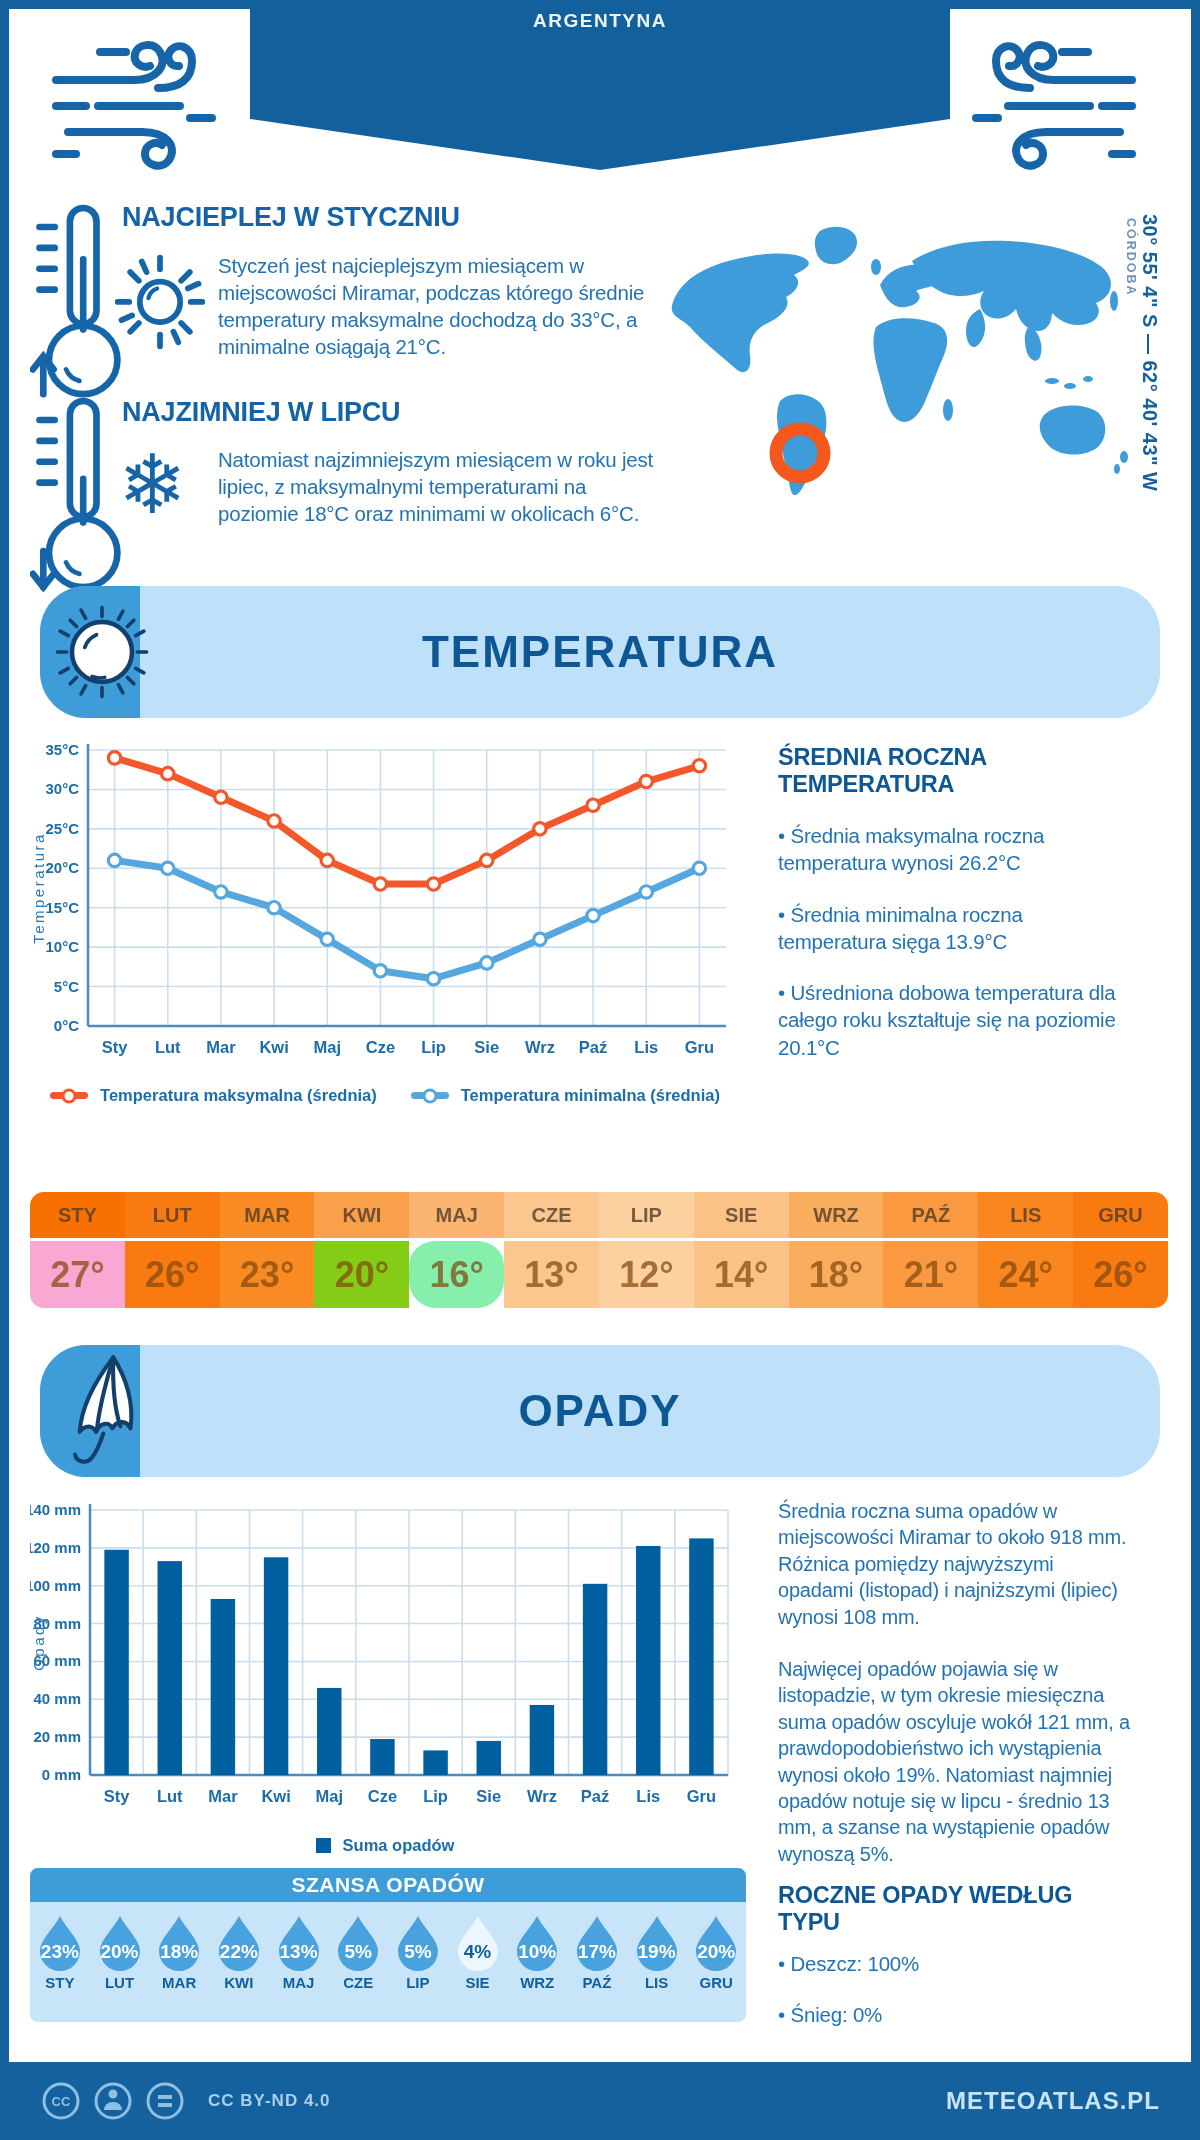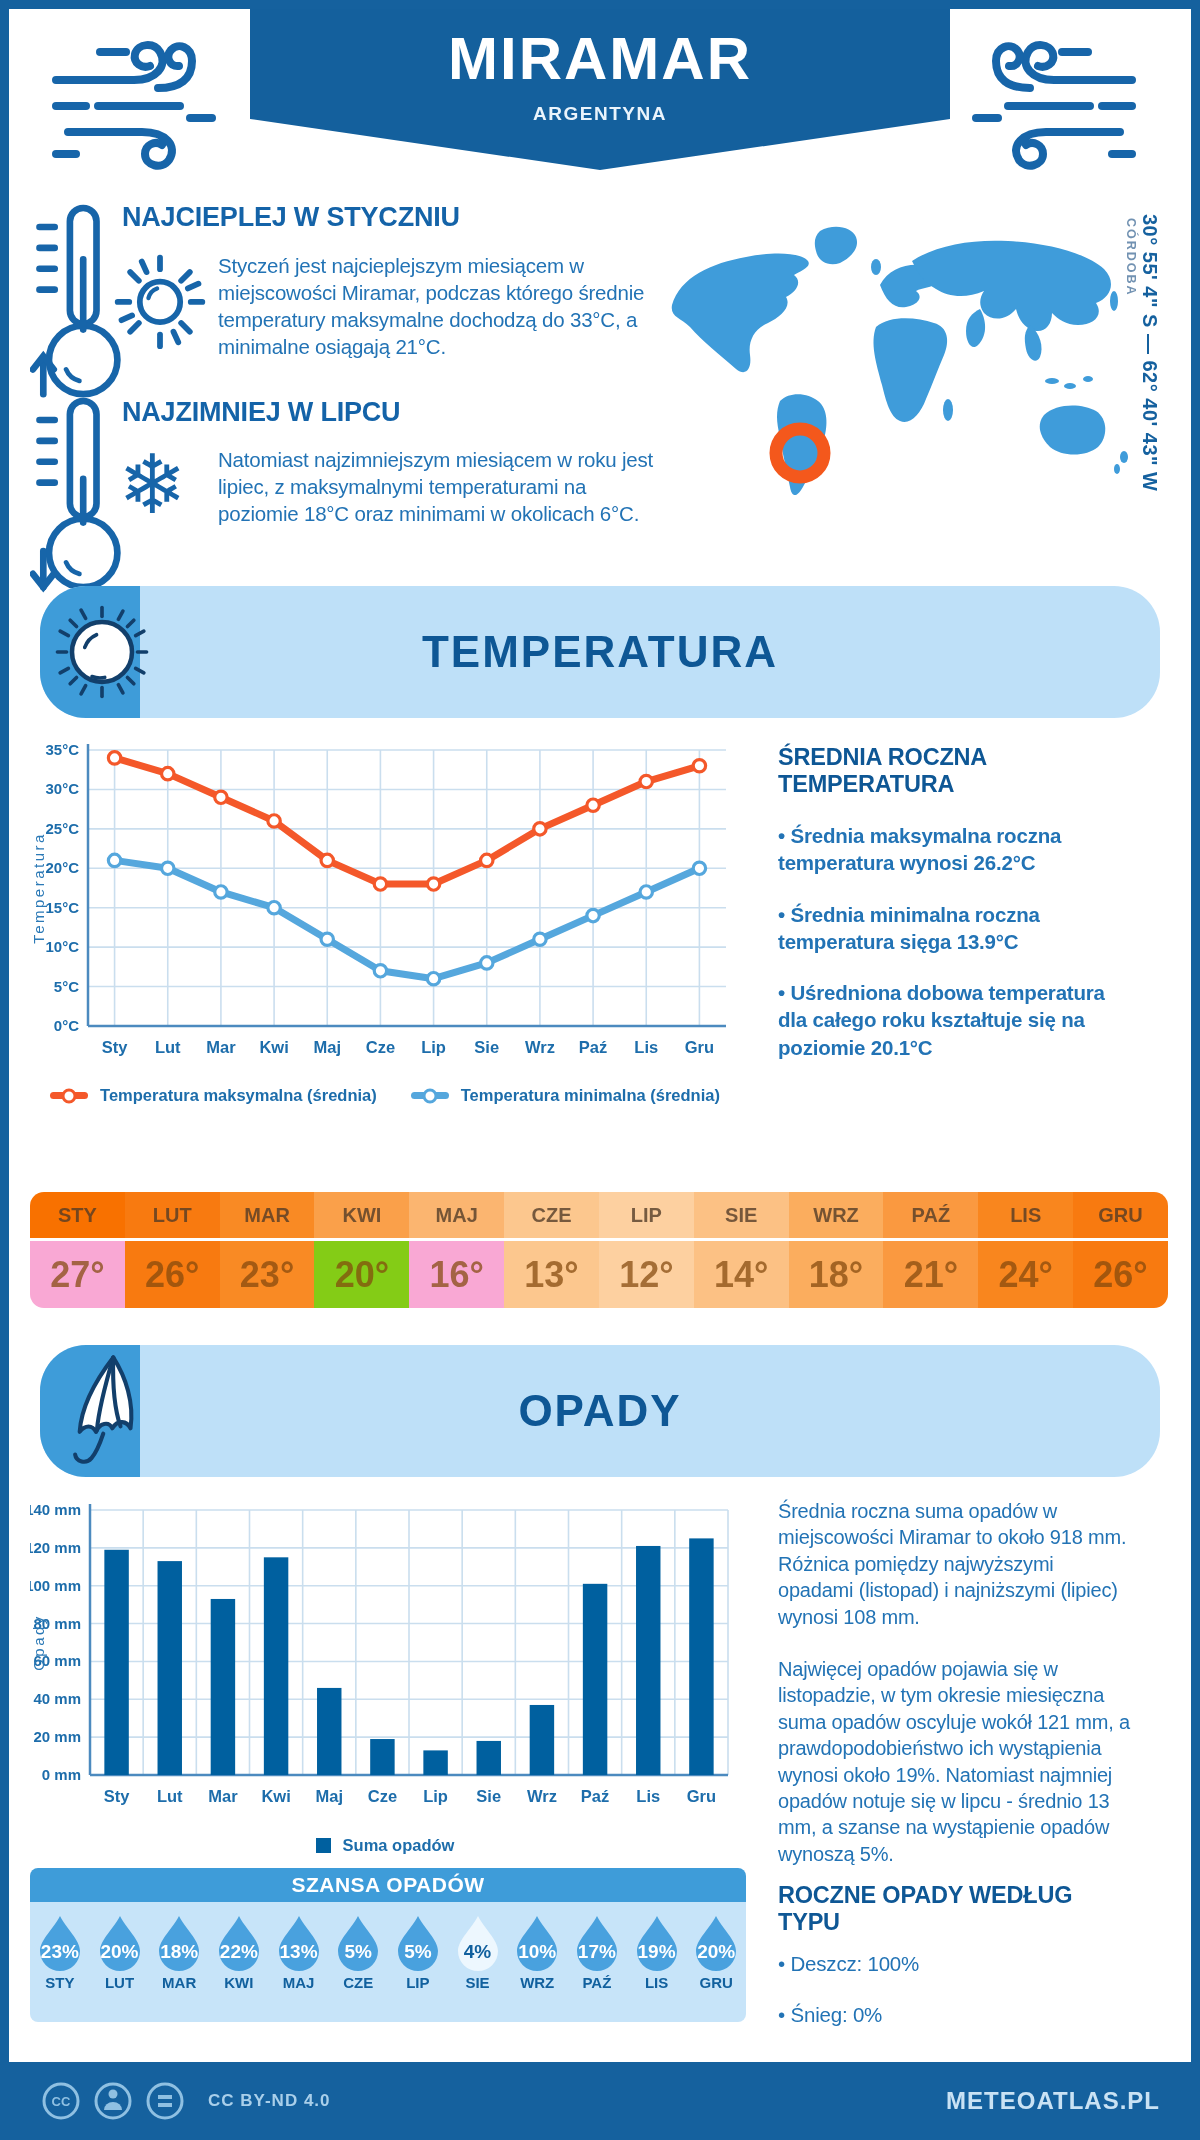--- a/index.html
+++ b/index.html
@@ -28,21 +28,21 @@
   .coords-region{display:block;font-size:12.5px;font-weight:700;color:#7292B2;letter-spacing:2px;margin-top:4px;}
 
   
   .section-banner{left:40px;width:1120px;height:132px;background:#BEE0F8;border-radius:46px;z-index:2;}
   .banner-tab{position:absolute;left:0;top:0;width:100px;height:132px;background:#3E9CD9;border-radius:46px 0 0 46px;}
   .banner-title{position:absolute;left:0;top:0;width:100%;height:132px;display:flex;align-items:center;justify-content:center;
     font-size:44px;font-weight:800;color:#0E5795;letter-spacing:2px;}
 
   
   .col-heading{font-size:23.5px;font-weight:800;color:#0E5795;letter-spacing:-0.2px;}
-  .col-bullet{margin-top:24px;font-size:20.5px;line-height:1.33;color:#2273B5;letter-spacing:-0.2px;font-weight:bold;}
+  .col-bullet{margin-top:24px;font-size:20.5px;line-height:1.33;color:#2273B5;letter-spacing:-0.2px;}
 
   .center-heading{left:0;width:1200px;text-align:center;font-size:29px;font-weight:800;color:#0E5795;letter-spacing:0.5px;}
 
   
   .daily{left:30px;top:1192px;width:1138px;display:flex;border-radius:14px;overflow:hidden;}
   .daily-col{flex:1;display:flex;flex-direction:column;}
   .daily-month{height:46px;display:flex;align-items:center;justify-content:center;
     font-size:20px;font-weight:700;color:rgba(80,58,38,0.78);}
   .daily-val{height:67px;border-top:3px solid #fff;display:flex;align-items:center;justify-content:center;
     font-size:36px;font-weight:700;color:rgba(130,72,12,0.72);}
@@ -71,21 +71,20 @@
   .footer-left{display:flex;align-items:center;gap:10px;}
   .footer-license{margin-left:12px;font-size:17px;font-weight:800;color:#A9CFEA;letter-spacing:1px;}
   .footer-site{font-size:24px;font-weight:800;color:#C9E2F4;letter-spacing:1px;}
 </style>
 </head>
 <body>
 
 <div class="page">
 
   <div class="abs header-banner">
-    <div class="header-title">MIRAMAR</div>
     <div class="header-sub">ARGENTYNA</div>
   </div>
 
   <div class="abs wind wind-left">
     <svg viewBox="0 0 200 150" width="200" height="150">
       <g stroke="#1765A9" stroke-width="8" fill="none" stroke-linecap="round">
         <path d="M14 58 H92 C114 58 126 44 118 30 C112 20 96 21 93 32 C91 41 100 47 108 44"></path>
         <path d="M116 66 C138 66 150 57 150 39 C150 25 136 20 129 28 C123 35 128 45 137 44"></path>
         <path d="M58 30 H84"></path>
         <path d="M14 84 H44"></path>
@@ -335,21 +334,21 @@
       <div class="daily-col">
         <div class="daily-month" style="background: rgb(249, 138, 36);">MAR</div>
         <div class="daily-val" style="background: rgb(249, 138, 36);">23°</div>
       </div>
       <div class="daily-col">
         <div class="daily-month" style="background: rgb(250, 160, 74);">KWI</div>
         <div class="daily-val" style="background: #84cc16;">20°</div>
       </div>
       <div class="daily-col">
         <div class="daily-month" style="background: rgb(251, 181, 112);">MAJ</div>
-        <div class="daily-val" style="background: #f9a8d4;">16°</div>
+        <div class="daily-val" style="background: #86efac; border-radius: 27px;">16°</div>
       </div>
       <div class="daily-col">
         <div class="daily-month" style="background: rgb(252, 199, 142);">CZE</div>
         <div class="daily-val" style="background: rgb(252, 199, 142);">13°</div>
       </div>
       <div class="daily-col">
         <div class="daily-month" style="background: rgb(253, 208, 160);">LIP</div>
         <div class="daily-val" style="background: rgb(253, 208, 160);">12°</div>
       </div>
       <div class="daily-col">

